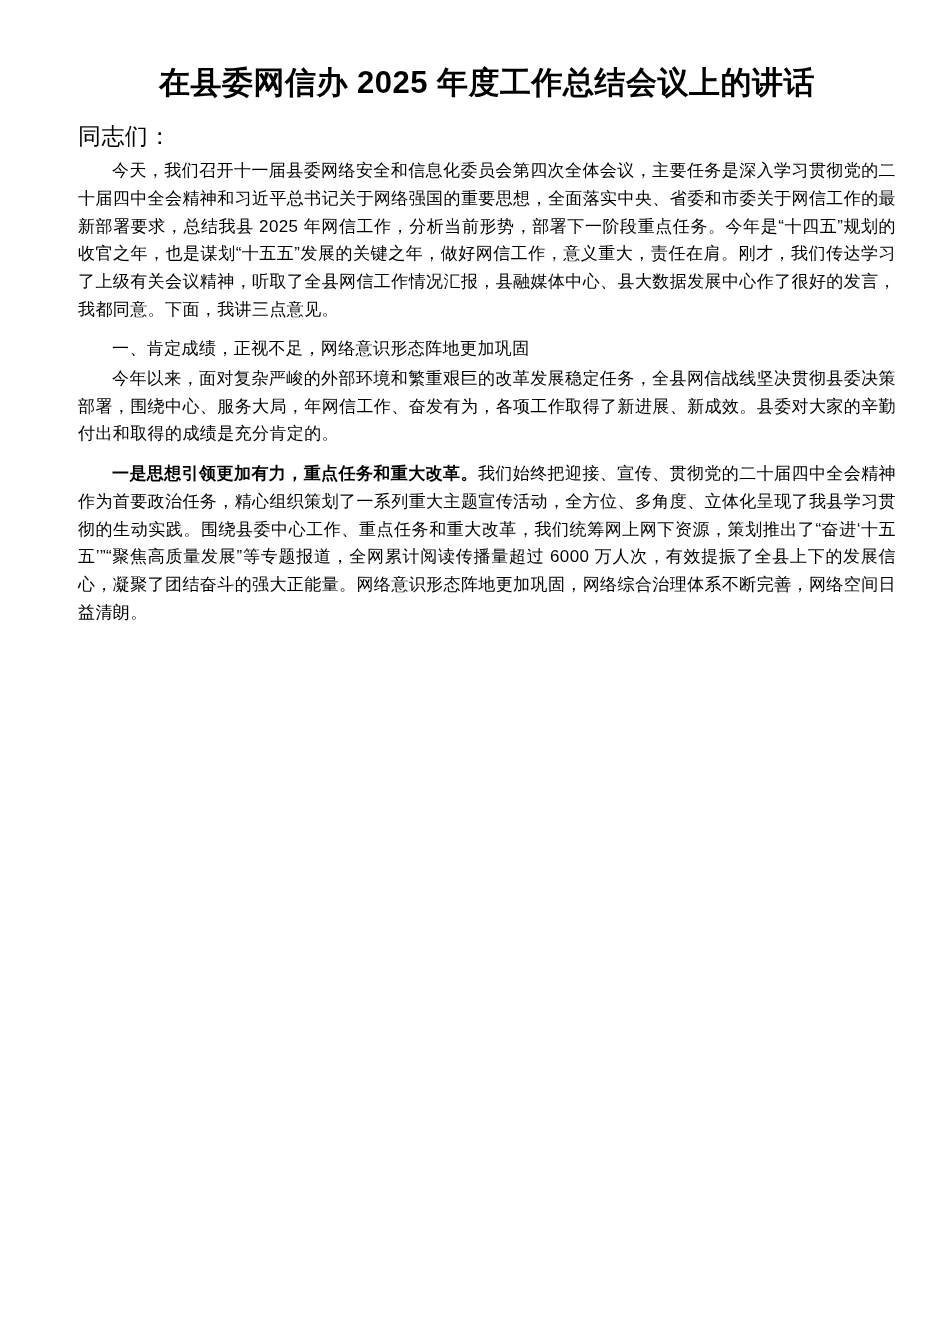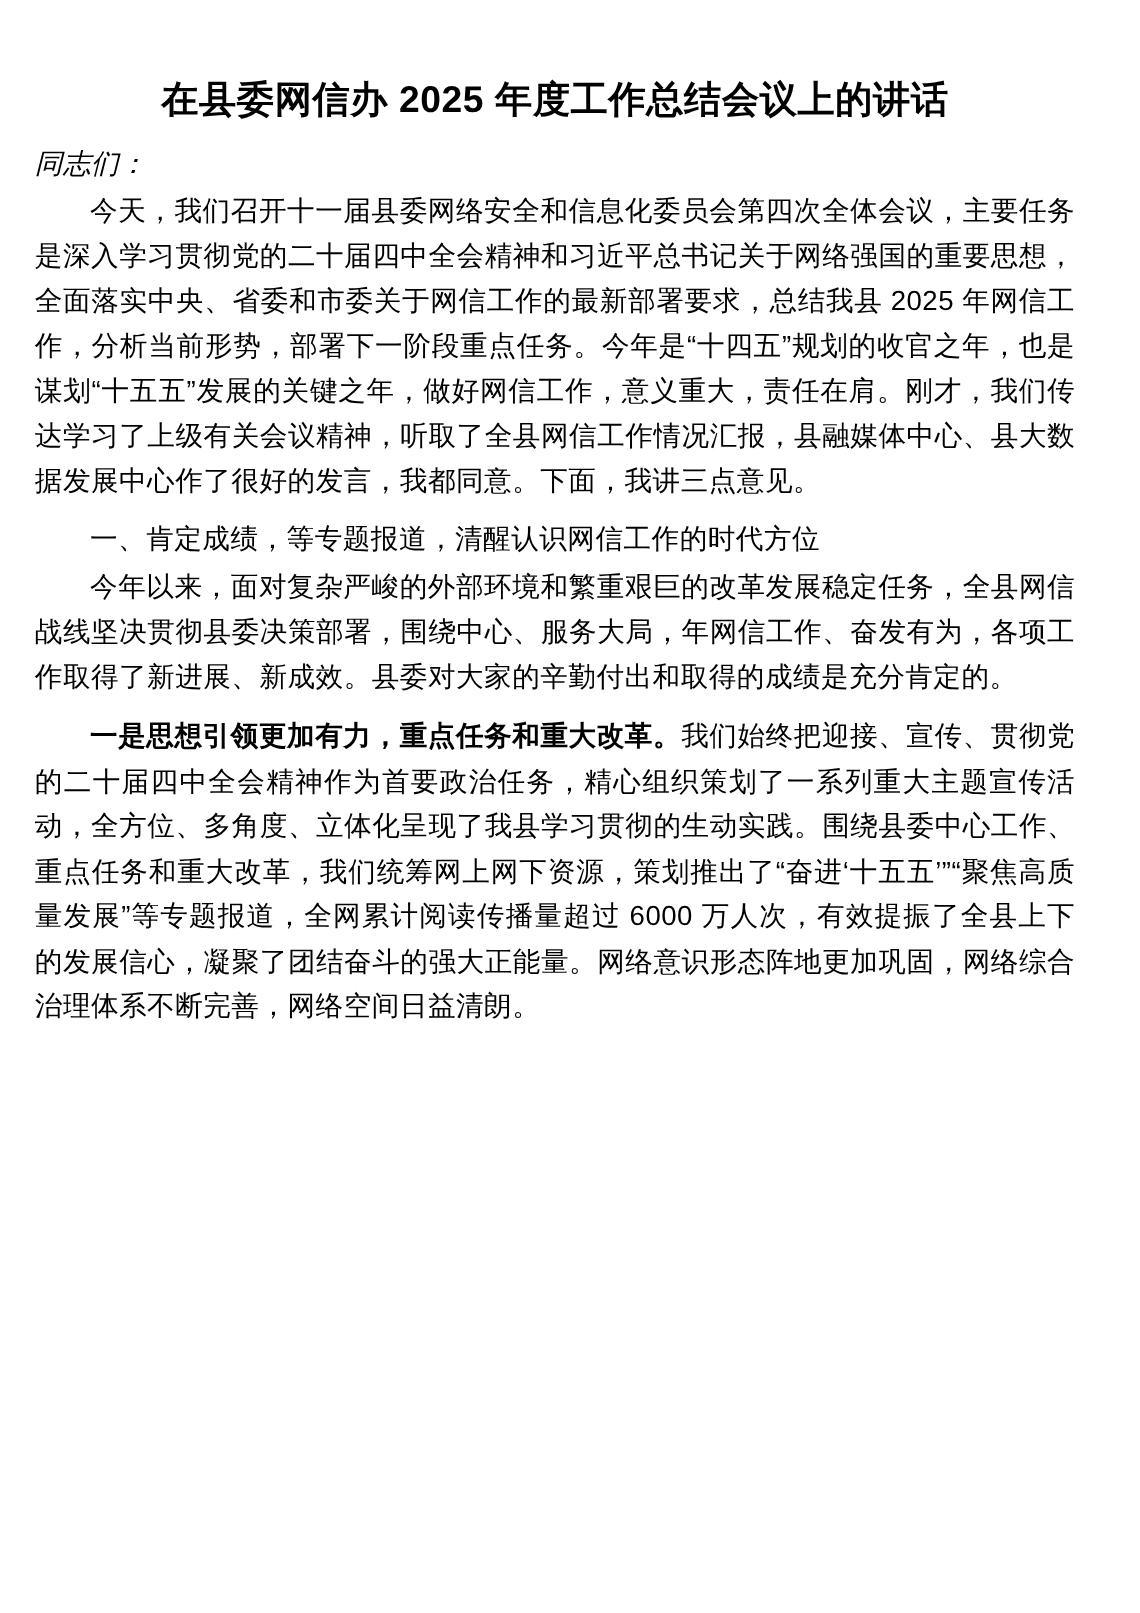--- a/index.html
+++ b/index.html
@@ -10,41 +10,40 @@
   body {
     width: 950px;
     min-height: 1344px;
     font-family: "Liberation Sans", sans-serif;
     color: #000000;
   }
   .page {
     width: 950px;
     min-height: 1344px;
     box-sizing: border-box;
-    padding: 56px 54px 40px 29px;
+    padding: 56px 54px 40px 78px;
     background: #ffffff;
   }
   .doc-title {
     font-size: 31px;
     font-weight: bold;
     text-align: center;
     line-height: 1.35;
     letter-spacing: 0.5px;
     margin: 6px 0 14px 0;
     white-space: nowrap;
   }
   .salutation {
     font-size: 23px;
     line-height: 1.62;
     margin: 6px 0 2px 0;
     letter-spacing: 0.4px;
-    font-style: italic;
   }
   p.body-par {
-    font-size: 23px;
+    font-size: 17px;
     line-height: 1.63;
     margin: 0 0 2px 0;
     text-indent: 2em;
     text-align: justify;
     text-justify: inter-ideograph;
     letter-spacing: 0.4px;
   }
   p.body-par.spaced {
     margin-top: 12px;
   }
@@ -56,20 +55,20 @@
 <body>
 
 <div class="page">
 
   <h1 class="doc-title">在县委网信办 2025 年度工作总结会议上的讲话</h1>
 
   <div class="salutation">同志们：</div>
 
   <p class="body-par">今天，我们召开十一届县委网络安全和信息化委员会第四次全体会议，主要任务是深入学习贯彻党的二十届四中全会精神和习近平总书记关于网络强国的重要思想，全面落实中央、省委和市委关于网信工作的最新部署要求，总结我县 2025 年网信工作，分析当前形势，部署下一阶段重点任务。今年是“十四五”规划的收官之年，也是谋划“十五五”发展的关键之年，做好网信工作，意义重大，责任在肩。刚才，我们传达学习了上级有关会议精神，听取了全县网信工作情况汇报，县融媒体中心、县大数据发展中心作了很好的发言，我都同意。下面，我讲三点意见。</p>
 
-  <p class="body-par spaced">一、肯定成绩，等专题报道，清醒认识网信工作的时代方位</p>
+  <p class="body-par spaced">一、肯定成绩，正视不足，网络意识形态阵地更加巩固</p>
 
   <p class="body-par">今年以来，面对复杂严峻的外部环境和繁重艰巨的改革发展稳定任务，全县网信战线坚决贯彻县委决策部署，围绕中心、服务大局，年网信工作、奋发有为，各项工作取得了新进展、新成效。县委对大家的辛勤付出和取得的成绩是充分肯定的。</p>
 
   <p class="body-par spaced"><span class="lead">一是思想引领更加有力，重点任务和重大改革。</span><span>我们始终把迎接、宣传、贯彻党的二十届四中全会精神作为首要政治任务，精心组织策划了一系列重大主题宣传活动，全方位、多角度、立体化呈现了我县学习贯彻的生动实践。围绕县委中心工作、重点任务和重大改革，我们统筹网上网下资源，策划推出了“奋进‘十五五’”“聚焦高质量发展”等专题报道，全网累计阅读传播量超过 6000 万人次，有效提振了全县上下的发展信心，凝聚了团结奋斗的强大正能量。网络意识形态阵地更加巩固，网络综合治理体系不断完善，网络空间日益清朗。</span></p>
 
 
 </div>
 
 </body></html>

